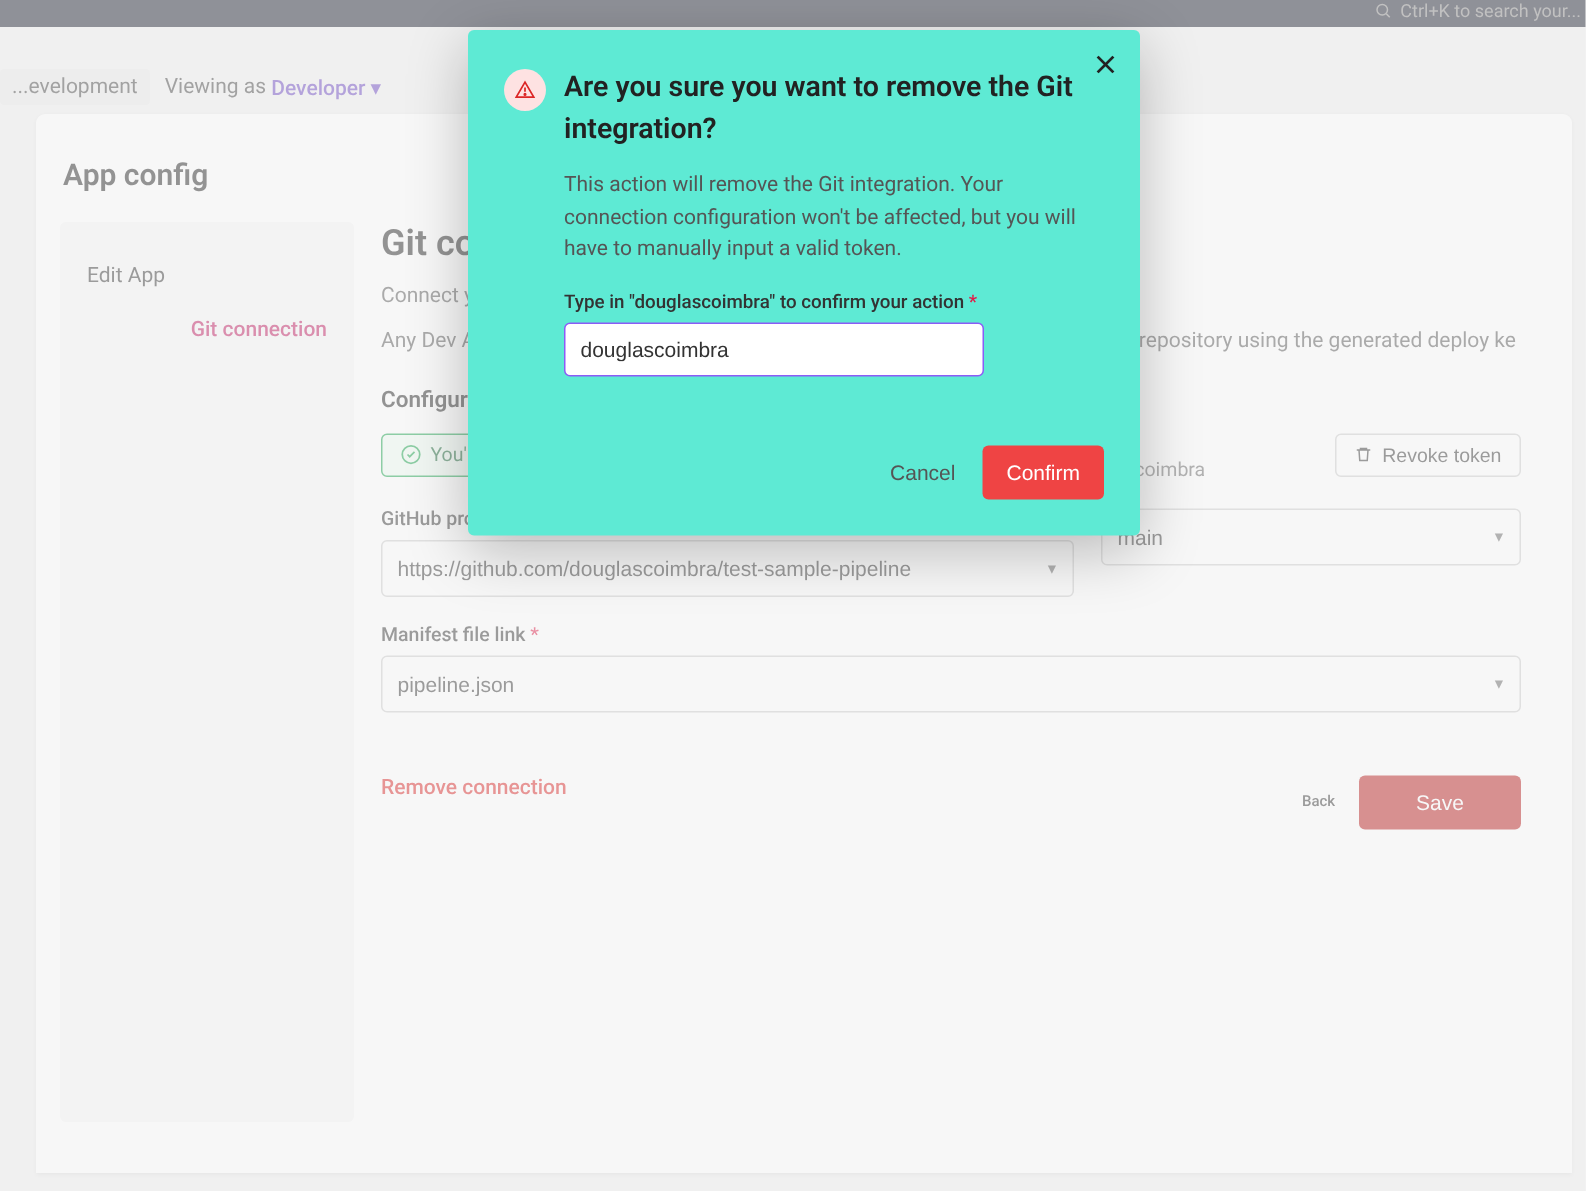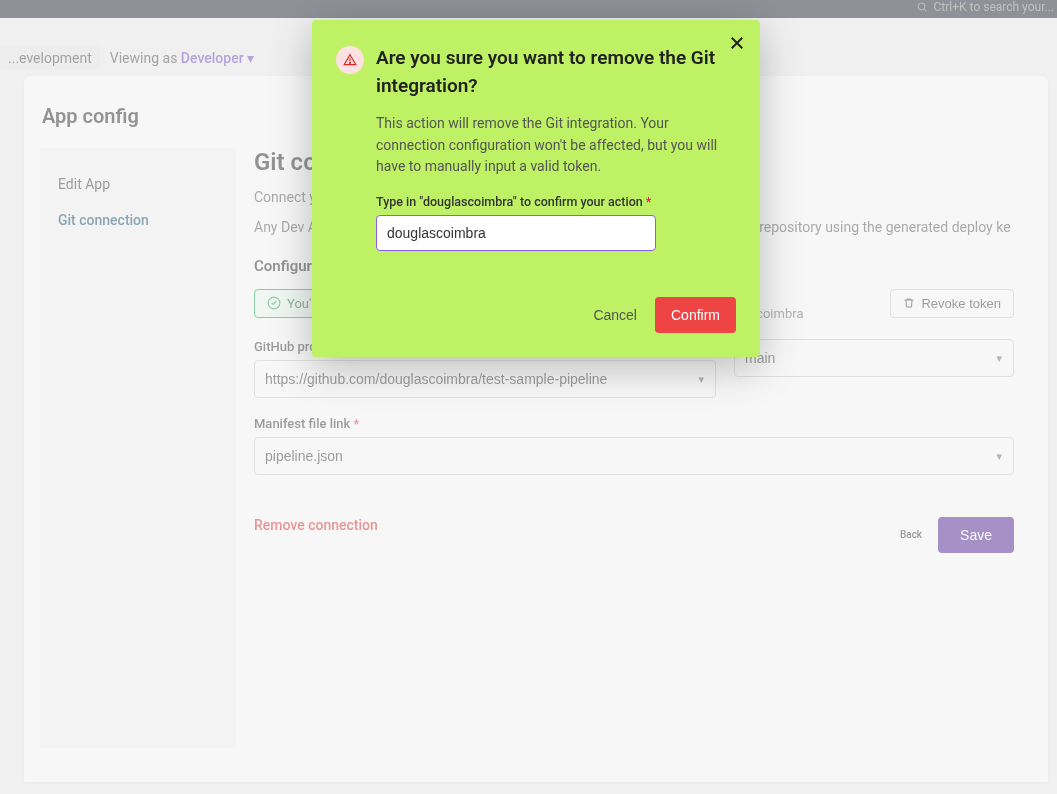--- a/index.html
+++ b/index.html
@@ -12,21 +12,21 @@
 .subbar { position: absolute; top: 44px; left: 0; width: 100%; height: 28px; display: flex; align-items: center; padding-left: 0; font-size: 14px; color: #444; }
 .subbar .pill { background: #e8e8e8; padding: 4px 8px; border-radius: 3px; margin-right: 10px; }
 .subbar .developer { color: #6b46c1; font-weight: 500; }
 
 .main-card { position: absolute; top: 76px; left: 24px; width: 1024px; height: 706px; background: #fff; border-radius: 6px 6px 0 0; box-shadow: 0 1px 3px rgba(0,0,0,0.08); padding: 28px 0 0 0; }
 .main-title { font-size: 20px; font-weight: 600; color: #222; padding: 0 0 20px 18px; }
 
 .content-area { display: flex; padding: 0 16px; }
 .sidebar { width: 196px; background: #f5f5f5; border-radius: 4px; padding: 18px 0; min-height: 600px; }
 .sidebar-item { padding: 10px 18px; font-size: 14px; color: #333; cursor: pointer; }
-.sidebar-item.active { color: #0c4a6e; font-weight: 500; }
+.sidebar-item.active { color: #be185d; font-weight: 500; text-align: right; }
 
 .form-area { flex: 1; padding: 0 18px; }
 .form-title { font-size: 24px; font-weight: 600; color: #222; margin-bottom: 10px; }
 .form-desc { font-size: 14px; color: #555; line-height: 1.6; margin-bottom: 8px; }
 .form-subtitle { font-size: 15px; font-weight: 600; color: #222; margin: 18px 0 14px 0; }
 
 .status-row { display: flex; align-items: flex-start; justify-content: space-between; margin-bottom: 18px; }
 .connected-badge { border: 1px solid #16a34a; background: #f0fdf4; color: #166534; padding: 6px 12px; border-radius: 4px; font-size: 13px; display: inline-flex; align-items: center; gap: 6px; }
 .connected-badge svg { width: 14px; height: 14px; stroke: #16a34a; }
 .auth-block { font-size: 13px; color: #666; }
@@ -40,22 +40,22 @@
 .field label { display: block; font-size: 13px; color: #333; font-weight: 500; margin-bottom: 6px; }
 .star { color: #e11d48; }
 .select { width: 100%; border: 1px solid #ccc; border-radius: 4px; padding: 10px 32px 10px 10px; font-size: 14px; color: #333; background: #fff; appearance: none; position: relative; }
 .select-wrap { position: relative; }
 .select-wrap::after { content: "▾"; position: absolute; right: 12px; top: 50%; transform: translateY(-50%); color: #666; pointer-events: none; font-size: 11px; }
 
 .action-row { display: flex; justify-content: space-between; align-items: flex-start; margin-top: 22px; padding-top: 20px; }
 .remove-link { color: #dc2626; font-weight: 500; font-size: 14px; cursor: pointer; }
 .action-right { display: flex; gap: 16px; align-items: center; }
 .back-btn { color: #333; font-size: 10px; font-weight: 500; cursor: pointer; }
-.save-btn { background: #4c1d95; color: #fff; border: none; padding: 10px 22px; border-radius: 4px; font-size: 14px; font-weight: 500; cursor: pointer; }
-.modal { position: absolute; top: 20px; left: 312px; width: 448px; background: #bef264; border-radius: 4px; box-shadow: 0 10px 40px rgba(0,0,0,0.25); padding: 24px; }
+.save-btn { background: #b91c1c; color: #fff; border: none; padding: 10px 38px; border-radius: 4px; font-size: 14px; font-weight: 500; cursor: pointer; }
+.modal { position: absolute; top: 20px; left: 312px; width: 448px; background: #5eead4; border-radius: 4px; box-shadow: 0 10px 40px rgba(0,0,0,0.25); padding: 24px; }
 .modal-close { position: absolute; top: 14px; right: 14px; cursor: pointer; font-size: 22px; color: #222; background: none; border: none; line-height: 1; }
 .modal-header { display: flex; align-items: flex-start; gap: 12px; margin-bottom: 14px; }
 .warn-icon { width: 28px; height: 28px; border-radius: 50%; background: #fee2e2; display: flex; align-items: center; justify-content: center; flex-shrink: 0; margin-top: 2px; }
 .warn-icon svg { width: 14px; height: 14px; }
 .modal-title { font-size: 19px; font-weight: 600; color: #222; line-height: 1.45; }
 .modal-body { padding-left: 40px; }
 .modal-desc { font-size: 14px; color: #555; line-height: 1.55; margin-bottom: 16px; }
 .modal-label { font-size: 12.5px; color: #333; font-weight: 500; margin-bottom: 6px; display: block; }
 .modal-input { width: 280px; border: 1px solid #8b5cf6; border-radius: 4px; padding: 9px 10px; font-size: 14px; color: #333; outline: none; }
 .modal-actions { display: flex; justify-content: flex-end; gap: 18px; align-items: center; margin-top: 46px; }

